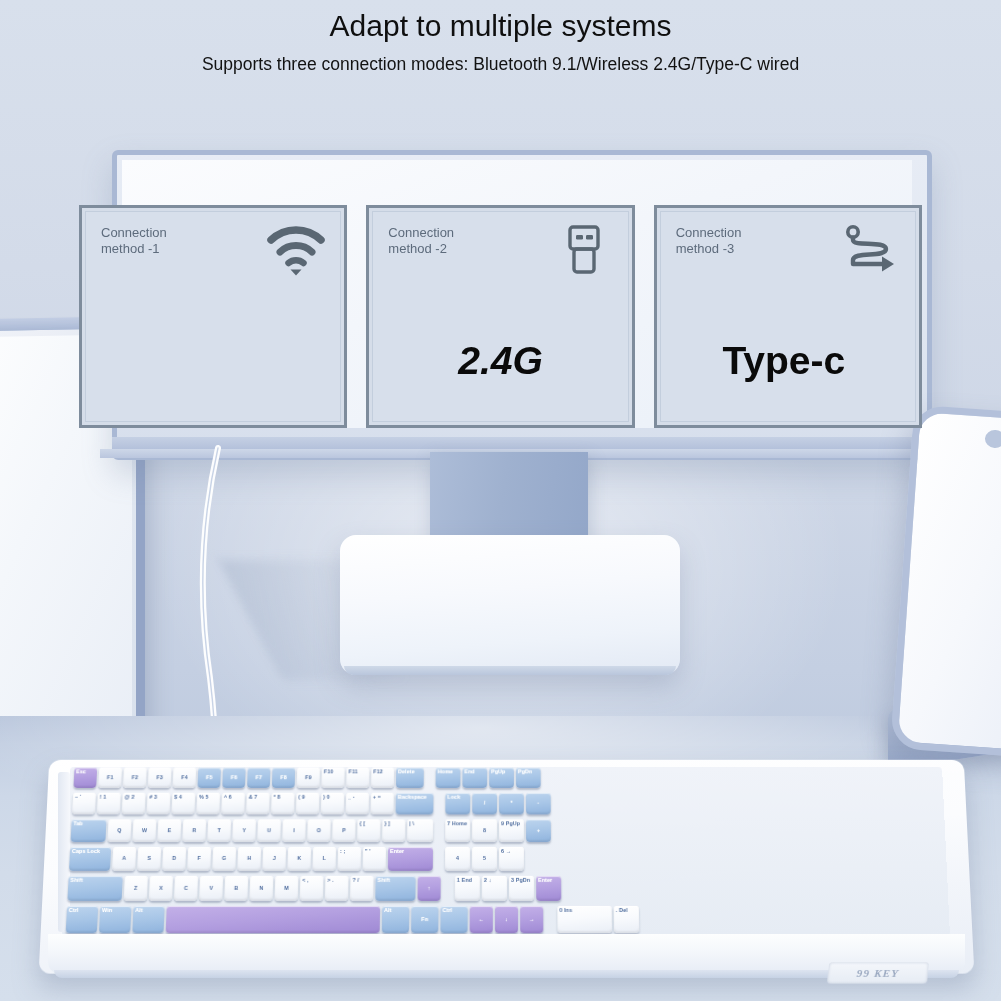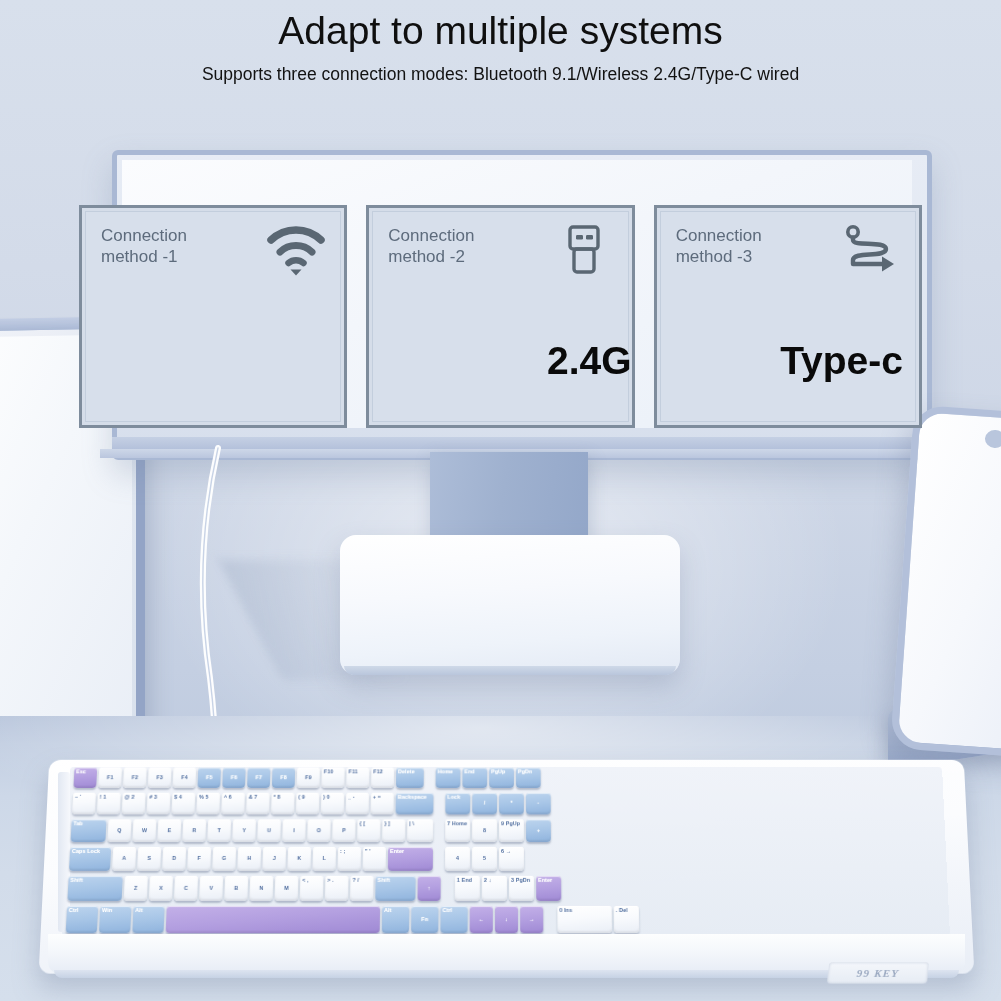--- a/index.html
+++ b/index.html
@@ -113,38 +113,38 @@
     box-shadow:inset 0 0 3px rgba(130,145,175,.45);
     display:flex;align-items:center;justify-content:center;
     font-family:"Liberation Serif", serif;font-style:italic;font-weight:bold;
     font-size:11px;letter-spacing:1.2px;color:#9aa8c0;
     transform:skewX(-6deg) perspective(600px) rotateX(10deg);}
 
   
   .headings{position:absolute;left:0;top:0;width:1001px;text-align:center;}
   .h-title{margin:14px 0 0;font-size:50px;font-weight:bold;color:#0a0a0a;letter-spacing:-.6px;
     font-family:"Liberation Sans", sans-serif;line-height:1.04;}
-  .h-sub{margin:9px 0 0;font-size:39px;font-weight:normal;color:#0f0f0f;
+  .h-sub{margin:9px 0 0;font-size:30px;font-weight:normal;color:#0f0f0f;
     font-family:"Liberation Sans", sans-serif;}
   .h-desc{margin:11px 0 0;font-size:17.5px;color:#121212;
     font-family:"Liberation Sans", sans-serif;}
 
   
   .cards{position:absolute;left:79px;top:205px;width:843px;height:223px;display:flex;gap:19px;}
   .card{flex:1;position:relative;box-sizing:border-box;
     background:#d5dde9;border:3px solid #7e8c9c;padding:3px;}
   .card-inner{position:absolute;left:3px;top:3px;right:3px;bottom:3px;
     border:1px solid #c3cedd;background:#d7dfeb;box-sizing:border-box;}
-  .card-head{position:absolute;left:19px;top:17px;font-size:17px;color:#5d6b7c;line-height:1.25;
+  .card-head{position:absolute;left:19px;top:17px;font-size:13px;color:#5d6b7c;line-height:1.25;
     white-space:pre-line;}
   .card-icon{position:absolute;right:17px;top:15px;width:62px;height:56px;}
   .card-value{position:absolute;left:19px;bottom:14px;right:12px;
     font-size:39px;font-weight:bold;color:#0a0a0a;line-height:1.06;}
-  .card:nth-child(2) .card-value{left:0;right:0;text-align:right;bottom:44px;}
-  .card:nth-child(3) .card-value{left:0;right:16px;text-align:right;bottom:44px;}
+  .card:nth-child(2) .card-value{left:0;right:0;text-align:center;bottom:44px;font-style:italic;}
+  .card:nth-child(3) .card-value{left:0;right:8px;text-align:center;bottom:44px;}
 </style>
 </head>
 <body>
 
 <div class="stage">
 
   <div class="scene">
     <div class="wall"></div>
     <div class="wall-glow"></div>
 

